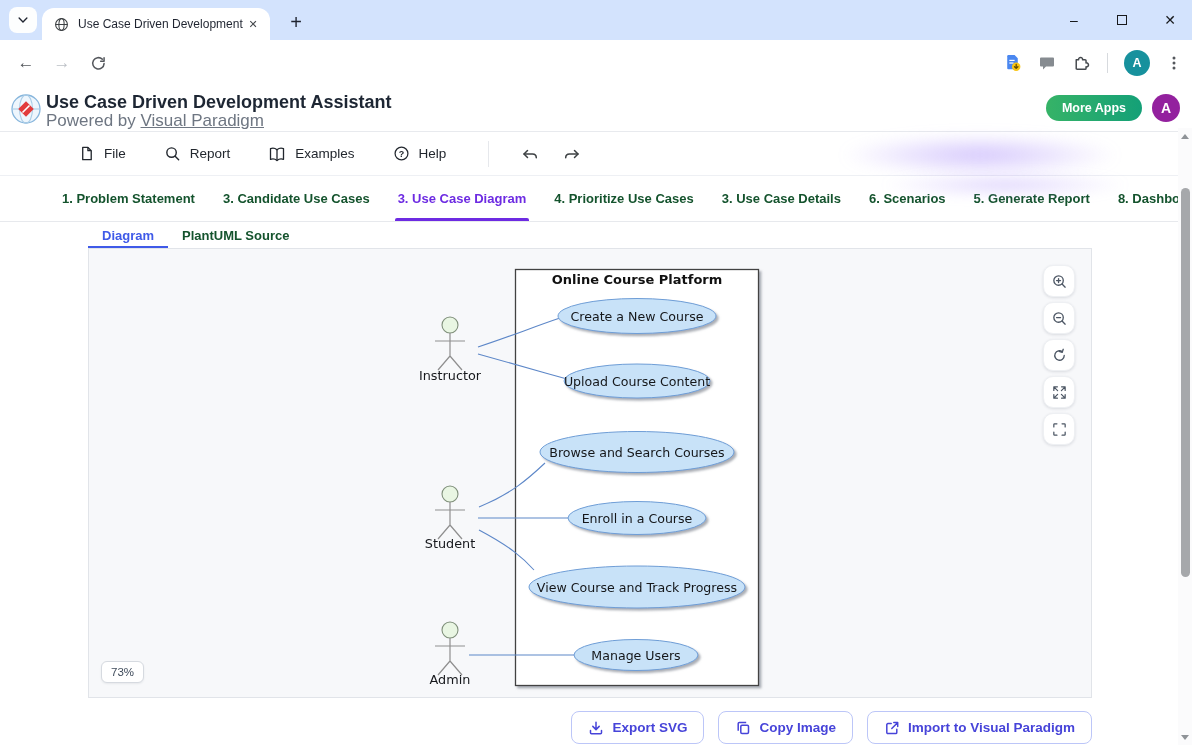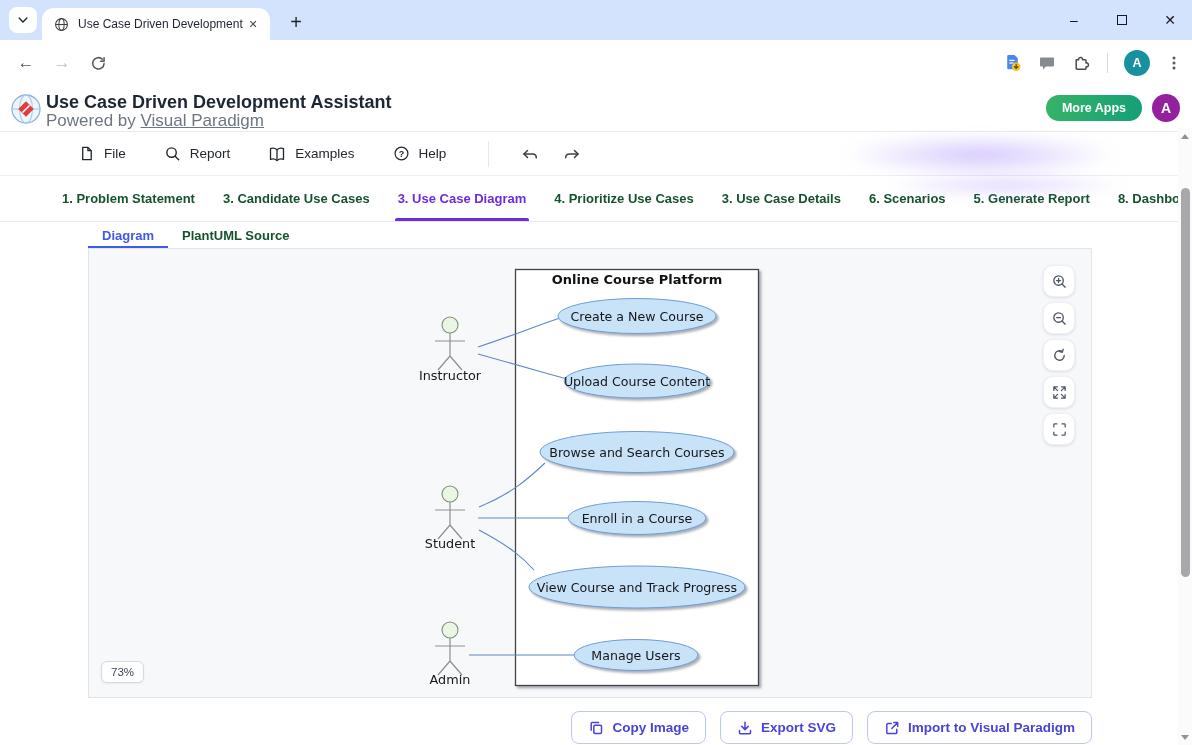--- a/index.html
+++ b/index.html
@@ -344,35 +344,35 @@
         </div>
       </div>
 
       <div class="zoombadge">73%</div>
     </div>
   </div>
 
   <div class="footerbar">
     <button class="fbtn">
       <svg width="16" height="16" viewBox="0 0 16 16">
+        <g fill="none" stroke="currentColor" stroke-width="1.5" stroke-linecap="round" stroke-linejoin="round">
+          <path d="M8 2.2 v7.2 M4.8 6.4 L8 9.6 l3.2 -3.2"></path>
+          <path d="M2.5 10.5 v2.3 a1 1 0 0 0 1 1 h9 a1 1 0 0 0 1 -1 v-2.3"></path>
+        </g>
+      </svg>
+      <span>Export SVG</span>
+    </button>
+    <button class="fbtn">
+      <svg width="16" height="16" viewBox="0 0 16 16">
         <g fill="none" stroke="currentColor" stroke-width="1.5" stroke-linejoin="round">
           <rect x="5.8" y="5.3" width="7.7" height="8.2" rx="1.2"></rect>
           <path d="M3.2 10.8 V3.6 a1.2 1.2 0 0 1 1.2 -1.2 h6.8"></path>
         </g>
       </svg>
       <span>Copy Image</span>
-    </button>
-    <button class="fbtn">
-      <svg width="16" height="16" viewBox="0 0 16 16">
-        <g fill="none" stroke="currentColor" stroke-width="1.5" stroke-linecap="round" stroke-linejoin="round">
-          <path d="M8 2.2 v7.2 M4.8 6.4 L8 9.6 l3.2 -3.2"></path>
-          <path d="M2.5 10.5 v2.3 a1 1 0 0 0 1 1 h9 a1 1 0 0 0 1 -1 v-2.3"></path>
-        </g>
-      </svg>
-      <span>Export SVG</span>
     </button>
     <button class="fbtn">
       <svg width="16" height="16" viewBox="0 0 16 16">
         <g fill="none" stroke="currentColor" stroke-width="1.5" stroke-linecap="round" stroke-linejoin="round">
           <path d="M12.8 9.2 V12.5 a1.1 1.1 0 0 1 -1.1 1.1 H3.9 a1.1 1.1 0 0 1 -1.1 -1.1 V4.7 a1.1 1.1 0 0 1 1.1 -1.1 H7.2"></path>
           <path d="M9.8 2.6 h3.9 v3.9 M13.5 2.8 L7.8 8.5"></path>
         </g>
       </svg>
       <span>Import to Visual Paradigm</span>
     </button>

